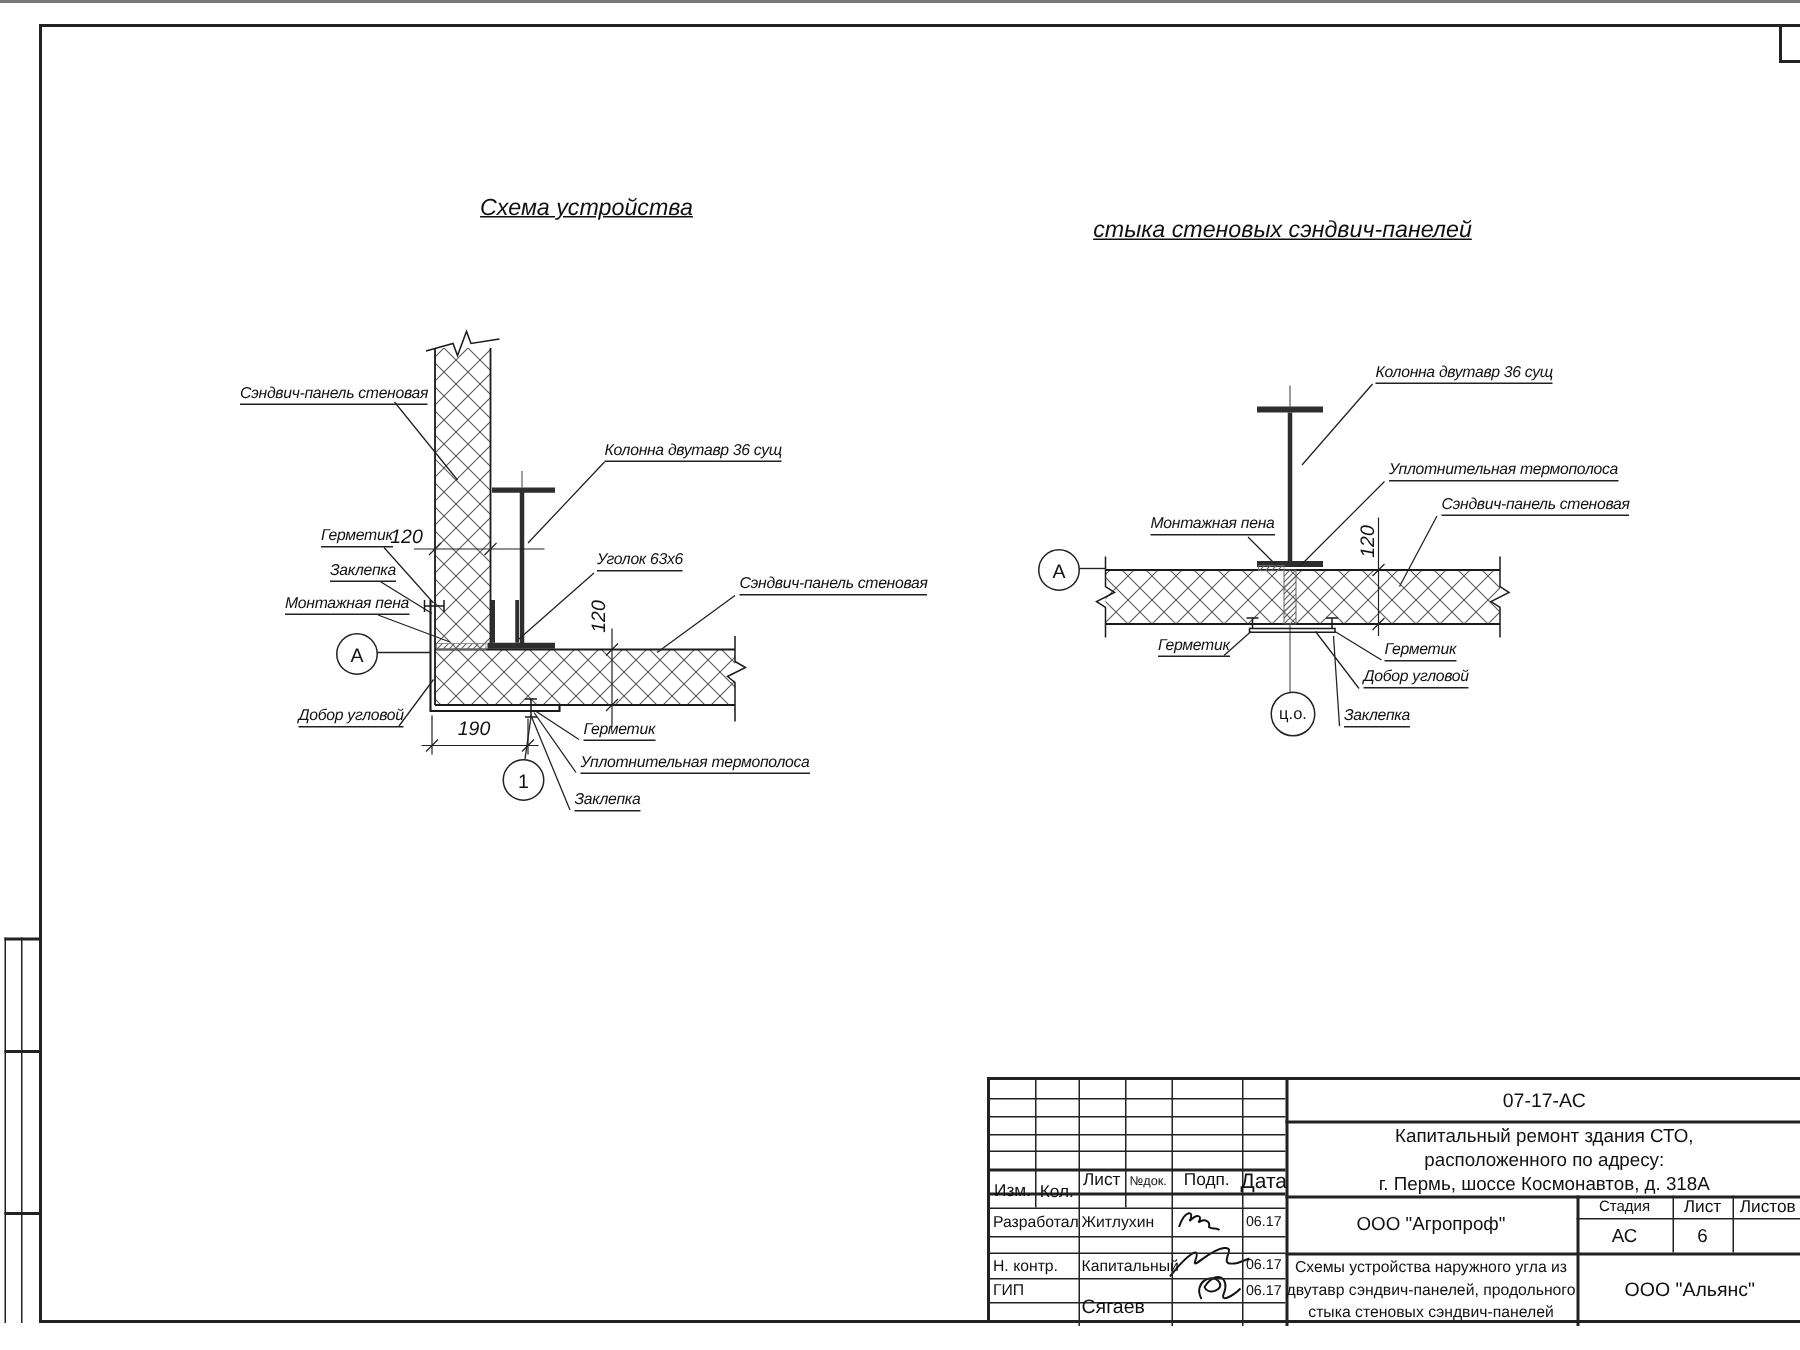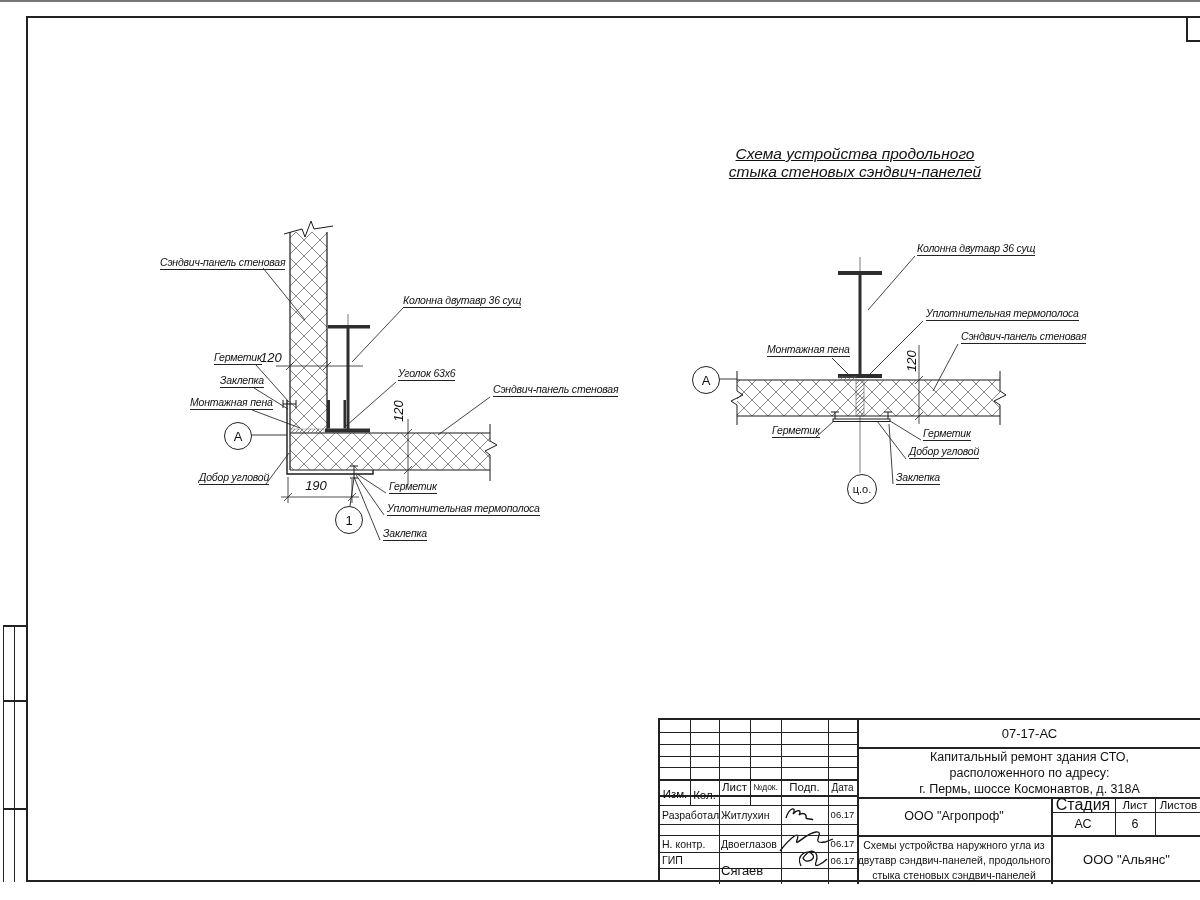--- a/index.html
+++ b/index.html
@@ -113,23 +113,23 @@
     </g>
 
     <g stroke="#111" stroke-width="1.3" fill="none">
       <path d="M786,818 C790,806 797,807 793,814 C798,809 802,810 799,815 C803,812 807,814 806,818 C808,820 811,818 813,820"></path>
       <path d="M780,851 C790,838 801,829 797,840 C794,848 806,833 816,832 C826,831 809,845 825,842 L833,839"></path>
       <path d="M801,866 C795,855 808,848 813,855 C816,860 805,864 803,858 C811,846 820,852 816,862 C813,869 822,864 827,859"></path>
     </g>
   </svg>
 
   <div class="ttl" style="left:230px;top:130px;width:322px">
+    <div><span>Схема устройства</span></div>
   </div>
   <div class="ttl" style="left:695px;top:145px;width:320px">
-    <div><span>Схема устройства продольного</span></div>
     <div><span>стыка стеновых сэндвич-панелей</span></div>
   </div>
 
   <div class="lbl" style="left:160px;top:257px">Сэндвич-панель стеновая</div>
   <div class="lbl" style="left:403px;top:295px">Колонна двутавр 36 сущ</div>
   <div class="lbl" style="left:214px;top:352px">Герметик</div>
   <div class="lbl" style="left:220px;top:375px">Заклепка</div>
   <div class="lbl" style="left:190px;top:397px">Монтажная пена</div>
   <div class="lbl" style="left:398px;top:368px">Уголок 63х6</div>
   <div class="lbl" style="left:493px;top:384px">Сэндвич-панель стеновая</div>
@@ -146,21 +146,21 @@
   <div class="lbl" style="left:917px;top:243px">Колонна двутавр 36 сущ</div>
   <div class="lbl" style="left:926px;top:308px">Уплотнительная термополоса</div>
   <div class="lbl" style="left:961px;top:331px">Сэндвич-панель стеновая</div>
   <div class="lbl" style="left:767px;top:344px">Монтажная пена</div>
   <div class="lbl" style="left:772px;top:425px">Герметик</div>
   <div class="lbl" style="left:923px;top:428px">Герметик</div>
   <div class="lbl" style="left:909px;top:446px">Добор угловой</div>
   <div class="lbl" style="left:896px;top:472px">Заклепка</div>
   <div class="dimv" style="left:899px;top:354px;width:26px">120</div>
   <div class="circ" style="left:692px;top:366px;width:26px;height:26px">А</div>
-  <div class="circ" style="left:847px;top:474px;width:28px;height:28px;font-size:11px">ц.о.</div>
+  <div class="circ" style="left:847px;top:461px;width:28px;height:28px;font-size:11px">ц.о.</div>
 
   <div class="abs" style="left:658px;top:718px;width:542px;height:164px;border:2px solid #222;border-right:none;box-sizing:border-box">
 
     <div class="ln" style="left:0;top:12px;width:197px;height:1px"></div>
     <div class="ln" style="left:0;top:24px;width:197px;height:1px"></div>
     <div class="ln" style="left:0;top:36px;width:197px;height:1px"></div>
     <div class="ln" style="left:0;top:47px;width:197px;height:1px"></div>
     <div class="ln" style="left:0;top:59px;width:197px;height:1.5px"></div>
     <div class="ln" style="left:0;top:75px;width:197px;height:1.5px"></div>
     <div class="ln" style="left:0;top:85px;width:197px;height:1px"></div>
@@ -182,50 +182,50 @@
     <div class="ln" style="left:197px;top:0;width:2px;height:164px"></div>
     <div class="ln" style="left:391px;top:77px;width:1.5px;height:87px"></div>
     <div class="ln" style="left:455px;top:77px;width:1px;height:38px"></div>
     <div class="ln" style="left:495px;top:77px;width:1px;height:38px"></div>
 
     <div class="tbtxt" style="left:0;top:59px;width:30px;height:30px;font-size:11.5px">Изм.</div>
     <div class="tbtxt" style="left:30px;top:59px;width:29px;height:32px;font-size:11.5px">Кол.</div>
     <div class="tbtxt" style="left:59px;top:59px;width:31px;height:16px;font-size:11.5px">Лист</div>
     <div class="tbtxt" style="left:90px;top:59px;width:31px;height:16px;font-size:8.5px">№док.</div>
     <div class="tbtxt" style="left:121px;top:59px;width:47px;height:16px;font-size:11.5px">Подп.</div>
-    <div class="tbtxt" style="left:168px;top:59px;width:29px;height:16px;font-size:10px">Дата</div>
+    <div class="tbtxt" style="left:168px;top:59px;width:29px;height:16px;font-size:14px">Дата</div>
 
     <div class="tbtxt" style="left:197px;top:0;width:345px;height:27px;font-size:13px">07-17-АС</div>
 
     <div class="abs" style="left:197px;top:29px;width:345px;height:48px;font-size:12.5px;text-align:center;line-height:16px">
       <div>Капитальный ремонт здания СТО,</div>
       <div>расположенного по адресу:</div>
       <div>г. Пермь, шоссе Космонавтов, д. 318А</div>
     </div>
 
     <div class="tbtxt" style="left:197px;top:77px;width:194px;height:38px;font-size:12.5px">ООО "Агропроф"</div>
 
-    <div class="tbtxt" style="left:391px;top:77px;width:64px;height:15px;font-size:16px">Стадия</div>
+    <div class="tbtxt" style="left:391px;top:77px;width:64px;height:15px;font-size:10px">Стадия</div>
     <div class="tbtxt" style="left:455px;top:77px;width:40px;height:15px;font-size:11.5px">Лист</div>
     <div class="tbtxt" style="left:495px;top:77px;width:47px;height:15px;font-size:11.5px">Листов</div>
     <div class="tbtxt" style="left:391px;top:92px;width:64px;height:23px;font-size:12.5px">АС</div>
     <div class="tbtxt" style="left:455px;top:92px;width:40px;height:23px;font-size:12.5px">6</div>
 
     <div class="abs" style="left:197px;top:118px;width:194px;height:46px;font-size:10.5px;text-align:center;line-height:15px">
       <div>Схемы устройства наружного угла из</div>
       <div>двутавр сэндвич-панелей, продольного</div>
       <div>стыка стеновых сэндвич-панелей</div>
     </div>
 
     <div class="tbtxt" style="left:391px;top:115px;width:151px;height:49px;font-size:13px">ООО "Альянс"</div>
 
     <div class="tbtxt" style="left:2px;top:85px;width:57px;height:19px;font-size:10.5px;justify-content:flex-start">Разработал</div>
     <div class="tbtxt" style="left:61px;top:85px;width:60px;height:19px;font-size:10.5px;justify-content:flex-start">Житлухин</div>
     <div class="tbtxt" style="left:168px;top:85px;width:29px;height:19px;font-size:9.5px">06.17</div>
     <div class="tbtxt" style="left:2px;top:115px;width:57px;height:17px;font-size:10.5px;justify-content:flex-start">Н. контр.</div>
-    <div class="tbtxt" style="left:61px;top:115px;width:60px;height:17px;font-size:10.5px;justify-content:flex-start">Двоеглазов</div>
+    <div class="tbtxt" style="left:61px;top:115px;width:60px;height:17px;font-size:10.5px;justify-content:flex-start">Капитальный</div>
     <div class="tbtxt" style="left:168px;top:115px;width:29px;height:17px;font-size:9.5px">06.17</div>
     <div class="tbtxt" style="left:2px;top:132px;width:57px;height:16px;font-size:10.5px;justify-content:flex-start">ГИП</div>
     <div class="tbtxt" style="left:61px;top:142px;width:60px;height:16px;font-size:13px;justify-content:flex-start">Сягаев</div>
     <div class="tbtxt" style="left:168px;top:132px;width:29px;height:16px;font-size:9.5px">06.17</div>
   </div>
 
 </div>
 
 </body></html>

